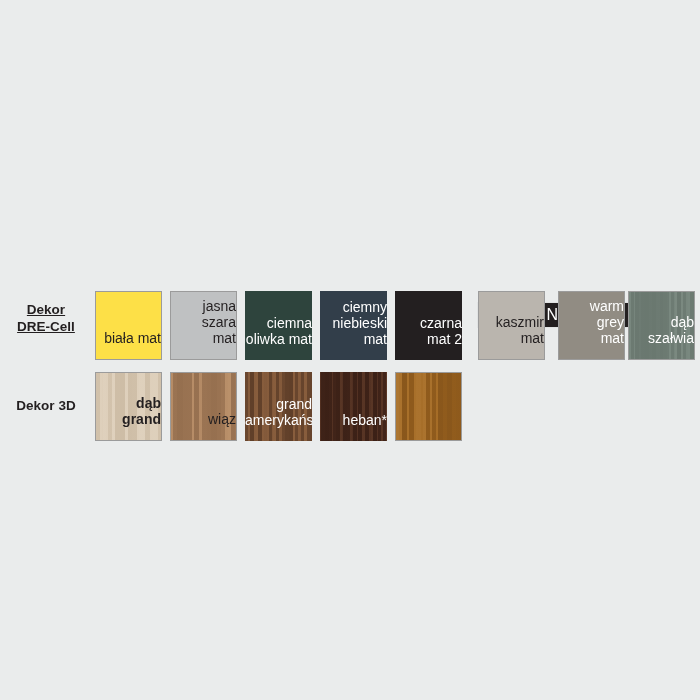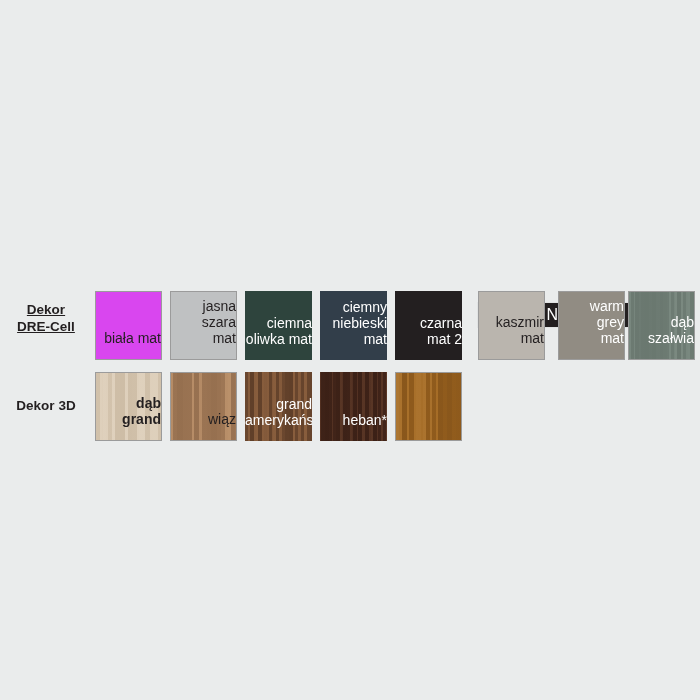--- a/index.html
+++ b/index.html
@@ -114,21 +114,21 @@
 
   <div class="badge-banner" style="background: rgb(35, 31, 32); color: rgb(255, 255, 255);">
     <span class="badge-text">NOWOŚĆ</span>
   </div>
 
   <div class="row-label r1">Dekor
 DRE-Cell</div>
 
   <div class="row-label r2">Dekor 3D</div>
 
-  <div class="swatch row1 c1 bordered" style="background-color: #d946ef; border-color: rgb(155, 155, 155);">
+  <div class="swatch row1 c1 bordered" style="background-color: #fde047; border-color: rgb(155, 155, 155);">
     <span class="grain" style="background-image: none;"></span>
     <span class="swatch-label txt-dark" style="color: rgb(35, 31, 32);">biała mat</span>
   </div>
 
   <div class="swatch row1 c2 bordered" style="background-color: rgb(191, 193, 194); border-color: rgb(155, 155, 155);">
     <span class="grain" style="background-image: none;"></span>
     <span class="swatch-label txt-dark" style="color: rgb(35, 31, 32);">jasna szara
 mat</span>
   </div>
 

